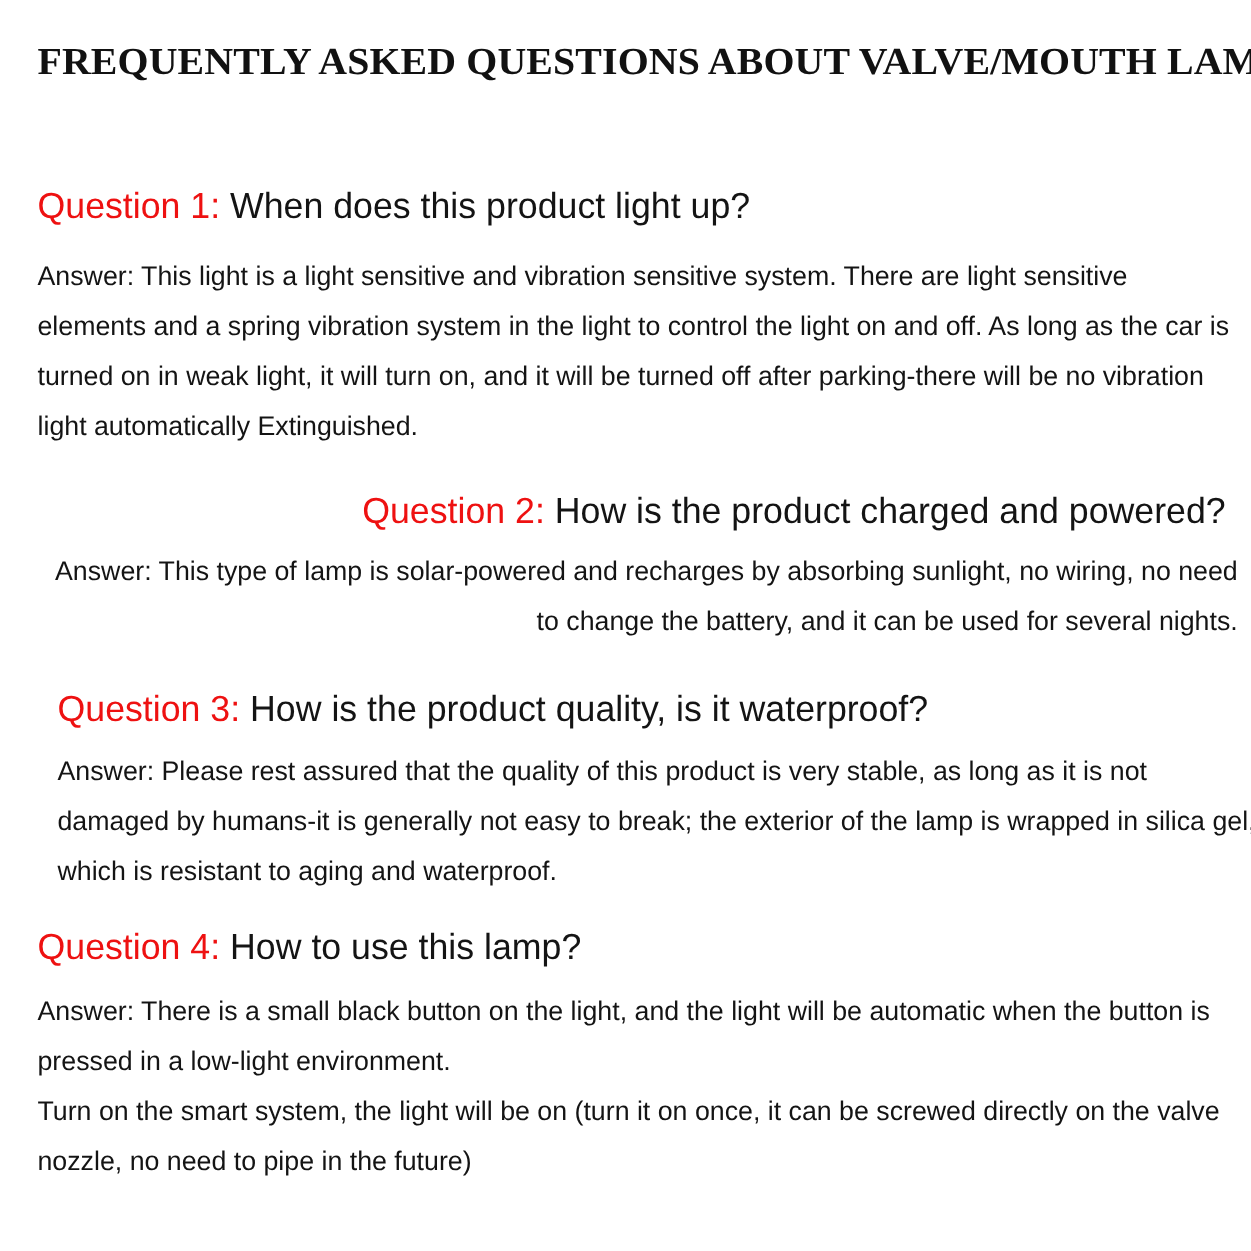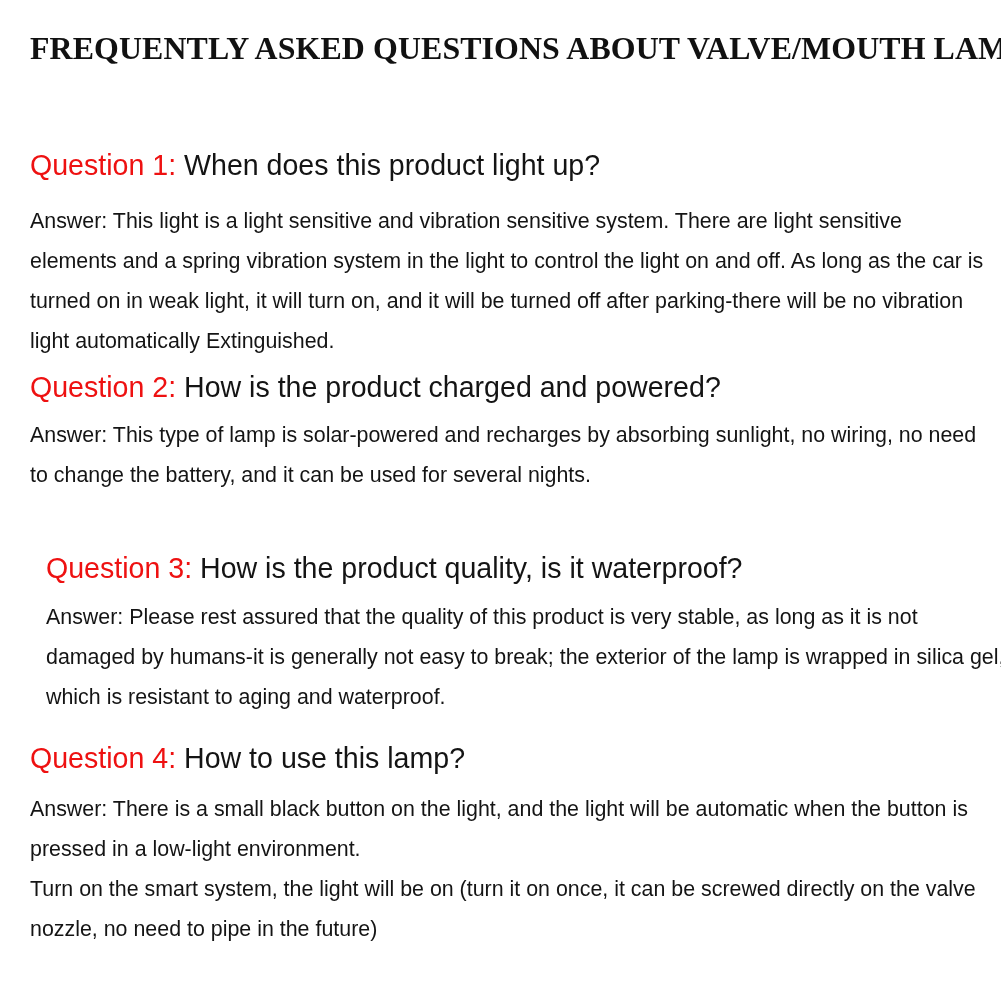--- a/index.html
+++ b/index.html
@@ -73,21 +73,21 @@
     margin: 0;
     white-space: pre-wrap;
     transform: scaleX(0.995);
     transform-origin: left center;
   }
 
   
   #block-q1 { top: 118px; margin-top: 33px; }
   #block-q1 .answer { margin-top: 21px; }
 
-  #block-q2 { top: 373px; }
+  #block-q2 { top: 395px; text-align: right; }
   #block-q2 .answer { margin-top: 13px; }
 
   #block-q3 { top: 554px; left: 46px; }
   #block-q3 .answer { margin-top: 14px; }
 
   #block-q4 { top: 744px; }
   #block-q4 .answer { margin-top: 16px; }
 
   #block-q4 .answer.second { margin-top: 0; }
 </style>

